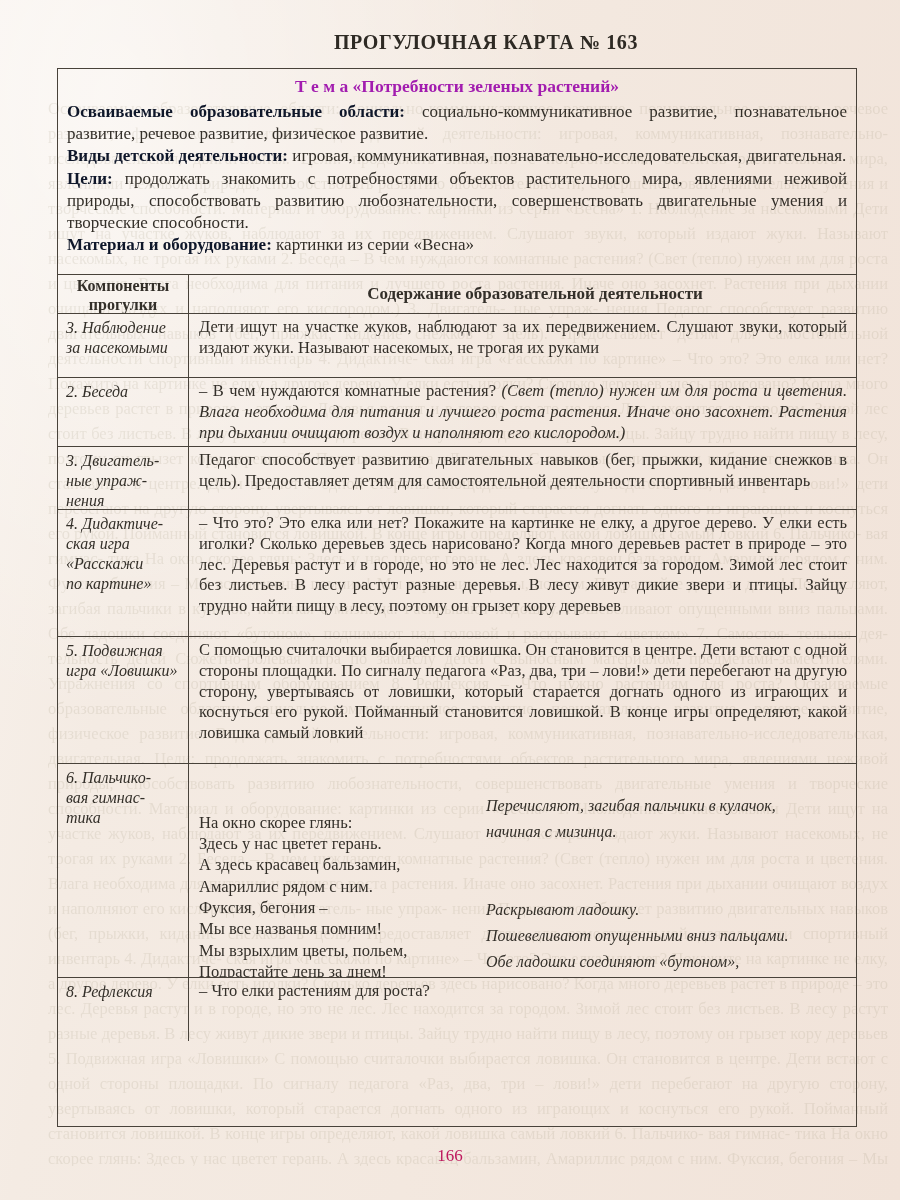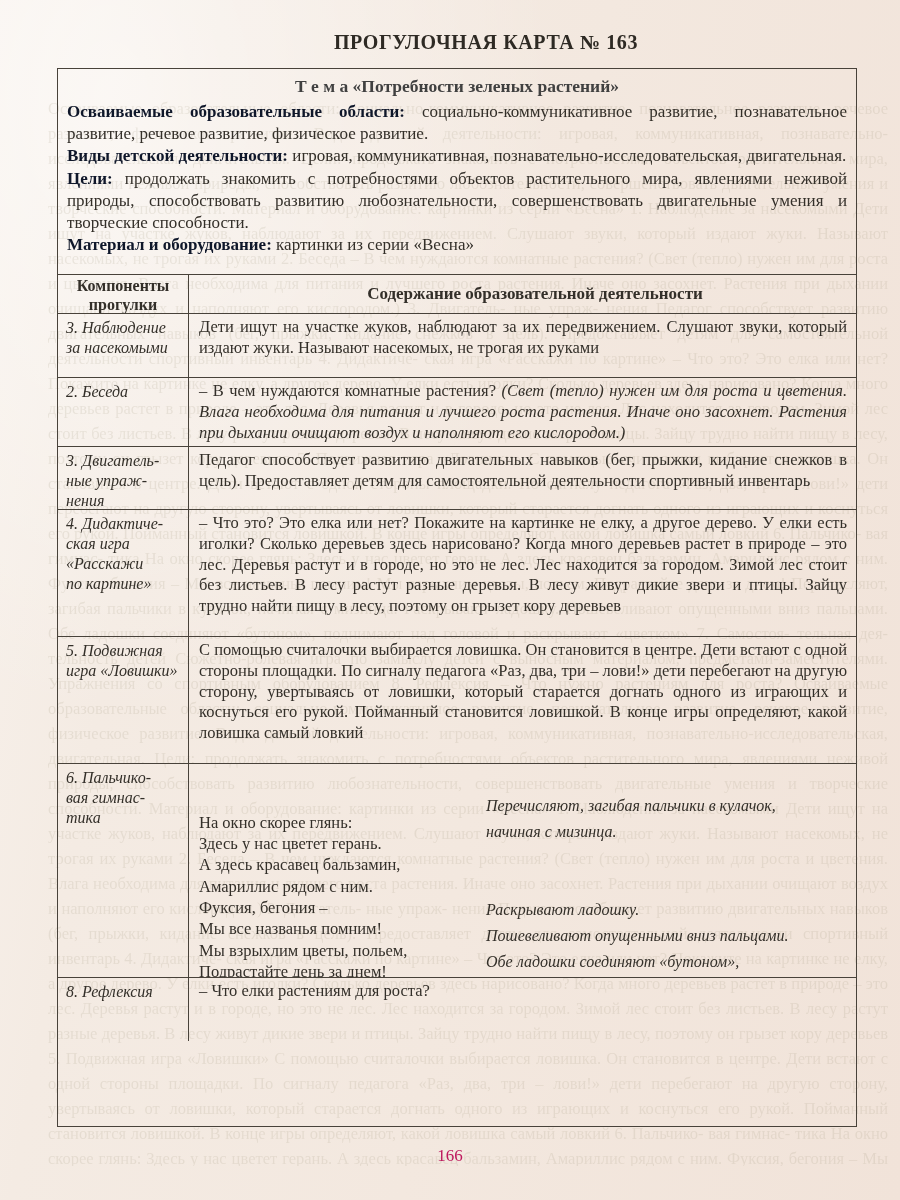--- a/index.html
+++ b/index.html
@@ -59,21 +59,21 @@
     height: 205px;
     box-sizing: border-box;
     padding: 7px 9px 0 9px;
     overflow: hidden;
   }
   .theme-line {
     text-align: center;
     font-weight: 700;
     font-size: 17.5px;
     margin-bottom: 4px;
-    color: #404040;
+    color: #a21caf;
   }
   .intro-p {
     margin: 0;
     font-size: 17px;
     line-height: 22.2px;
     text-align: justify;
   }
   .intro-p .lead { font-weight: 700; color: #0f172a; }
 
   .ptable {

